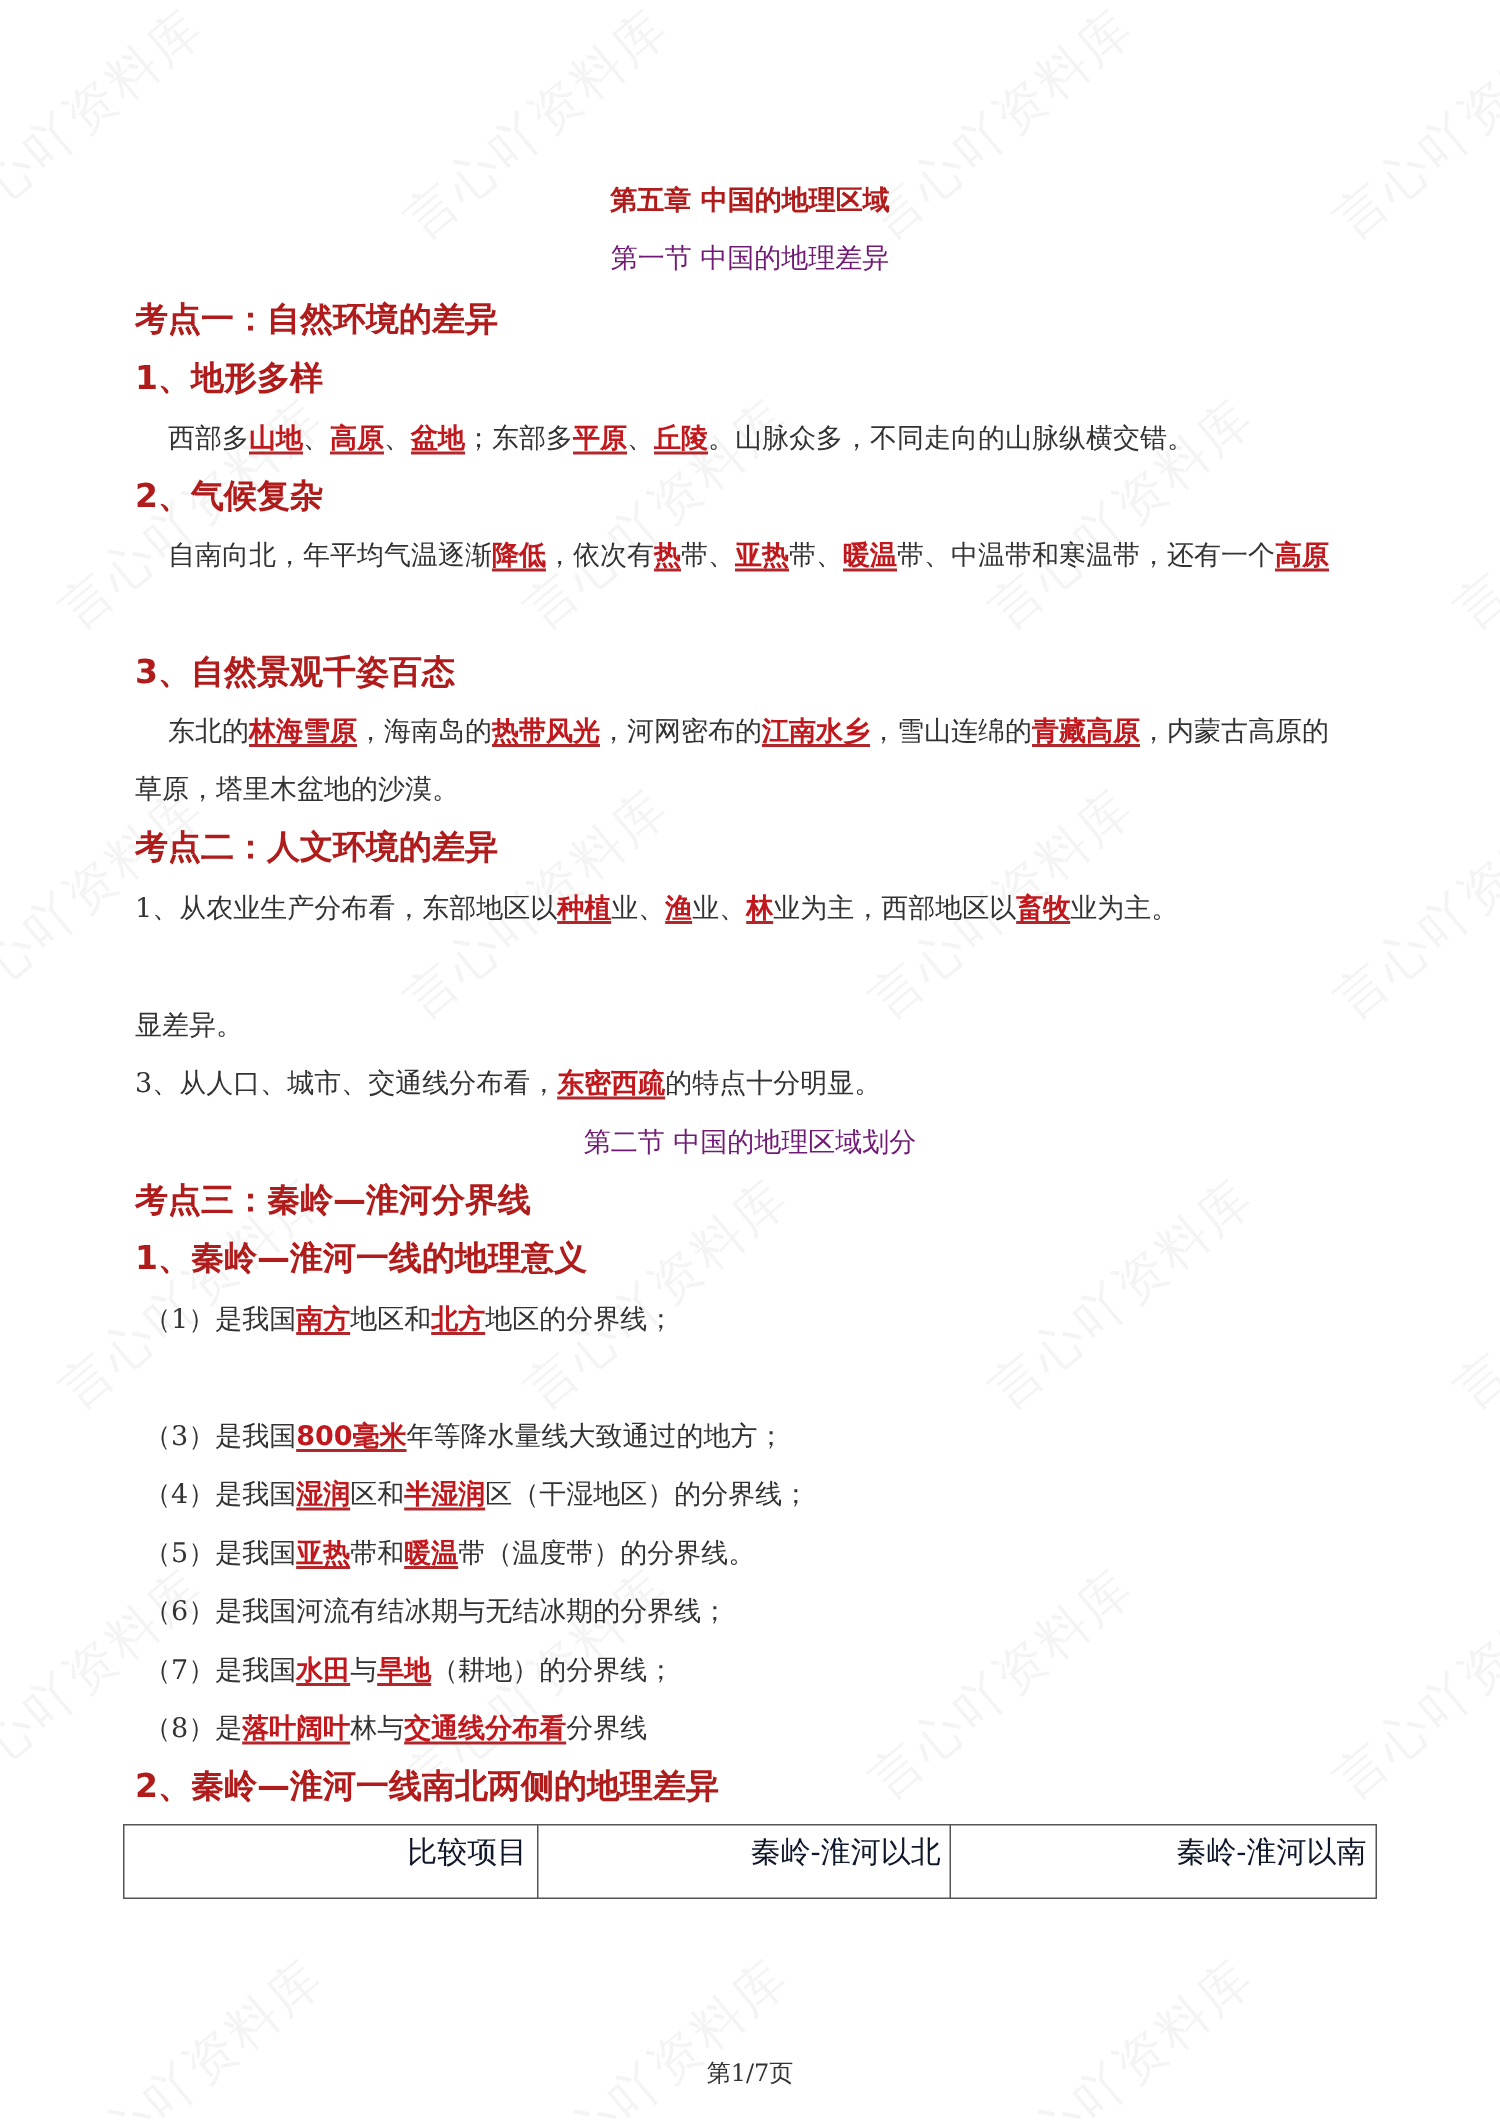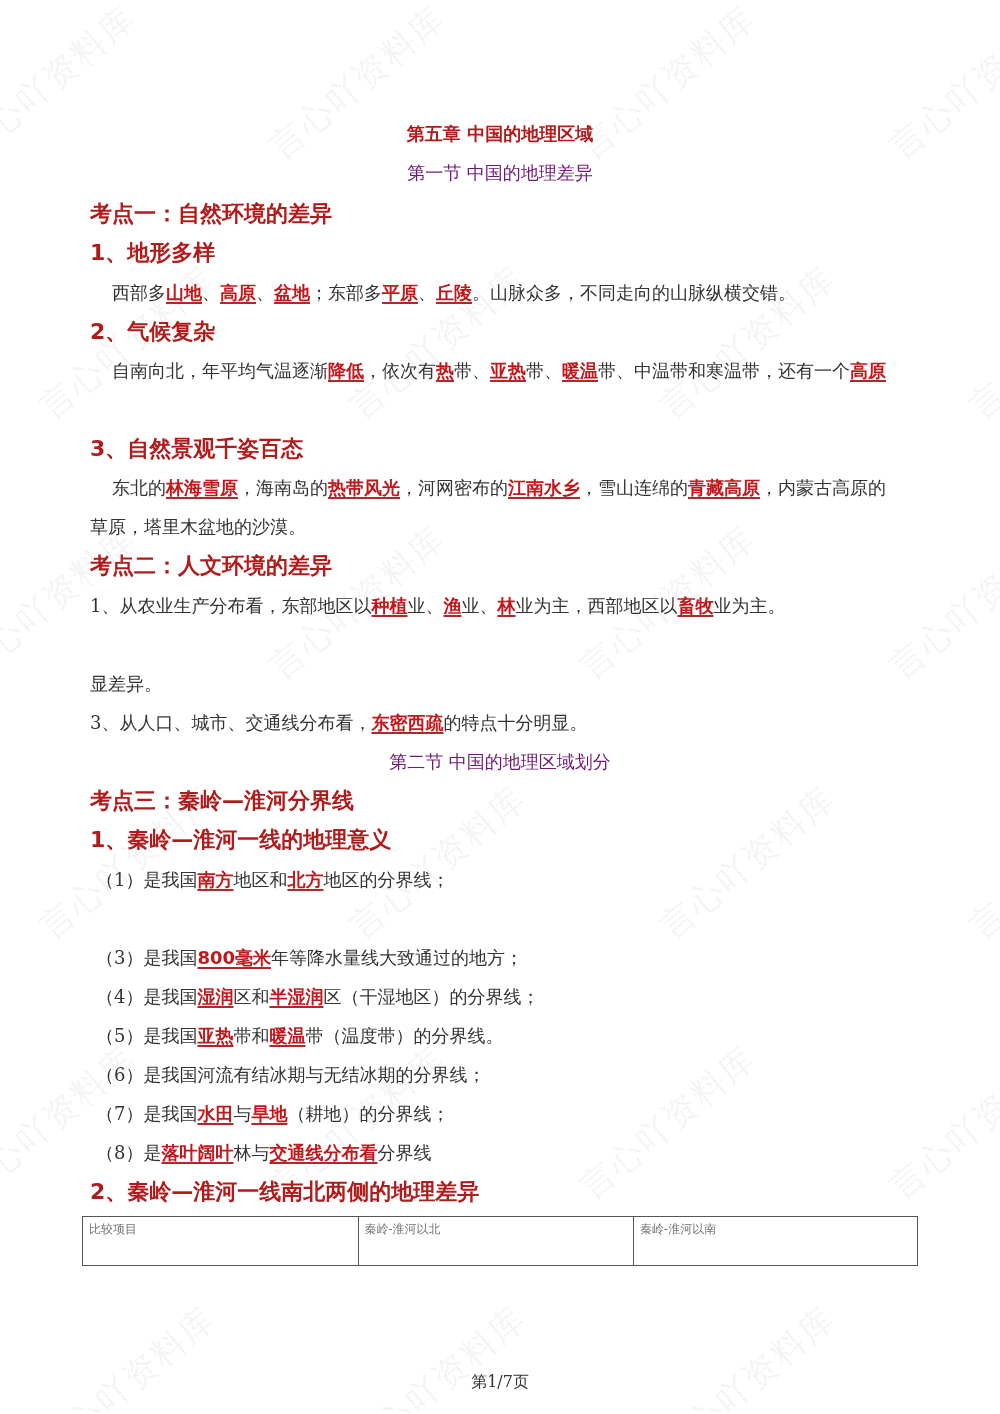--- a/index.html
+++ b/index.html
@@ -13,21 +13,21 @@
   .center { left: 0; right: 0; text-align: center; }
   .chapter { color: #b01c1c; font-weight: bold; font-size: 18px; font-family: "DejaVu Sans", sans-serif; }
   .section { color: #701a75; font-size: 18px; font-family: "DejaVu Sans", sans-serif; }
   .heading { color: #b01c1c; font-weight: bold; font-size: 22px; font-family: "DejaVu Sans", sans-serif; left: 90px; }
   .body-text { color: #333; font-size: 18px; }
   .hl { color: #c0181c; text-decoration: underline; text-decoration-color: #b0282c;
         text-underline-offset: 3px; text-decoration-thickness: 1.5px; font-weight: bold;
         font-family: "DejaVu Sans", sans-serif; }
   table.cmp { position: absolute; left: 82px; top: 1216px; width: 836px; border-collapse: collapse; }
   table.cmp td { border: 1px solid #555; height: 40px; vertical-align: top; padding: 4px 6px;
-                 font-size: 12px; color: #737373; }
+                 font-size: 20px; color: #0f172a; text-align: right; }
   .footer { position: absolute; left: 0; right: 0; top: 1372px; text-align: center; font-size: 16px; color: #333; }
 </style>
 </head>
 <body>
 
 <div class="watermarks" id="wm-layer">
     <div class="wm" style="left: -60px; top: 60px;">言心吖资料库</div>
     <div class="wm" style="left: 250px; top: 60px;">言心吖资料库</div>
     <div class="wm" style="left: 560px; top: 60px;">言心吖资料库</div>
     <div class="wm" style="left: 870px; top: 60px;">言心吖资料库</div>

